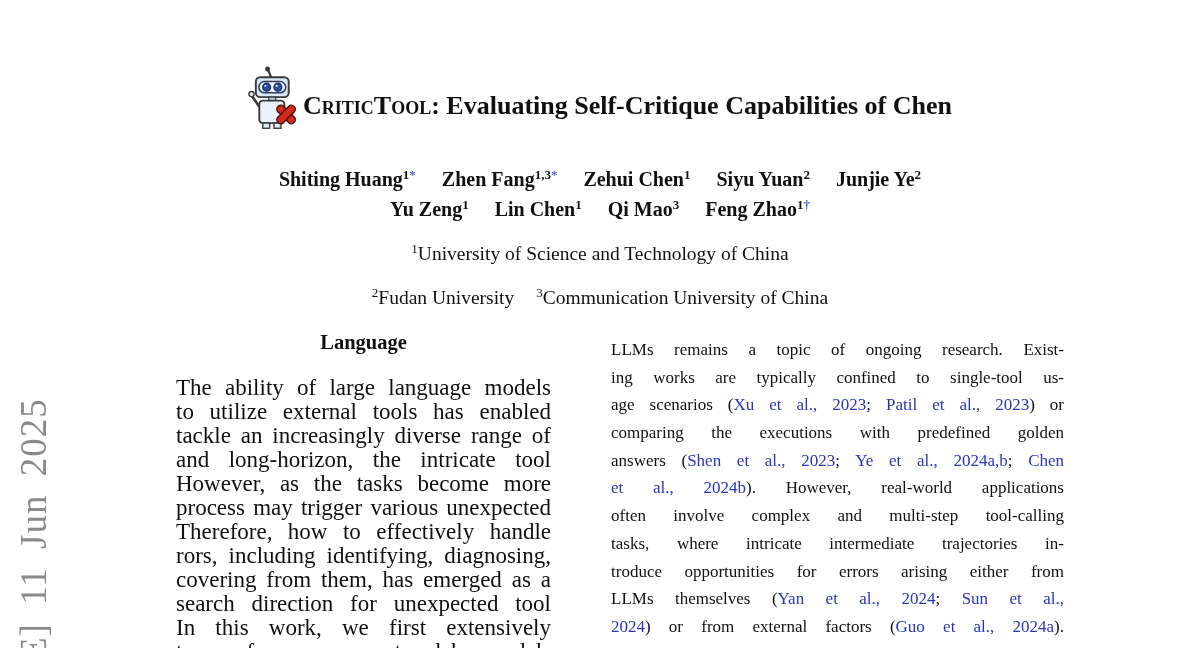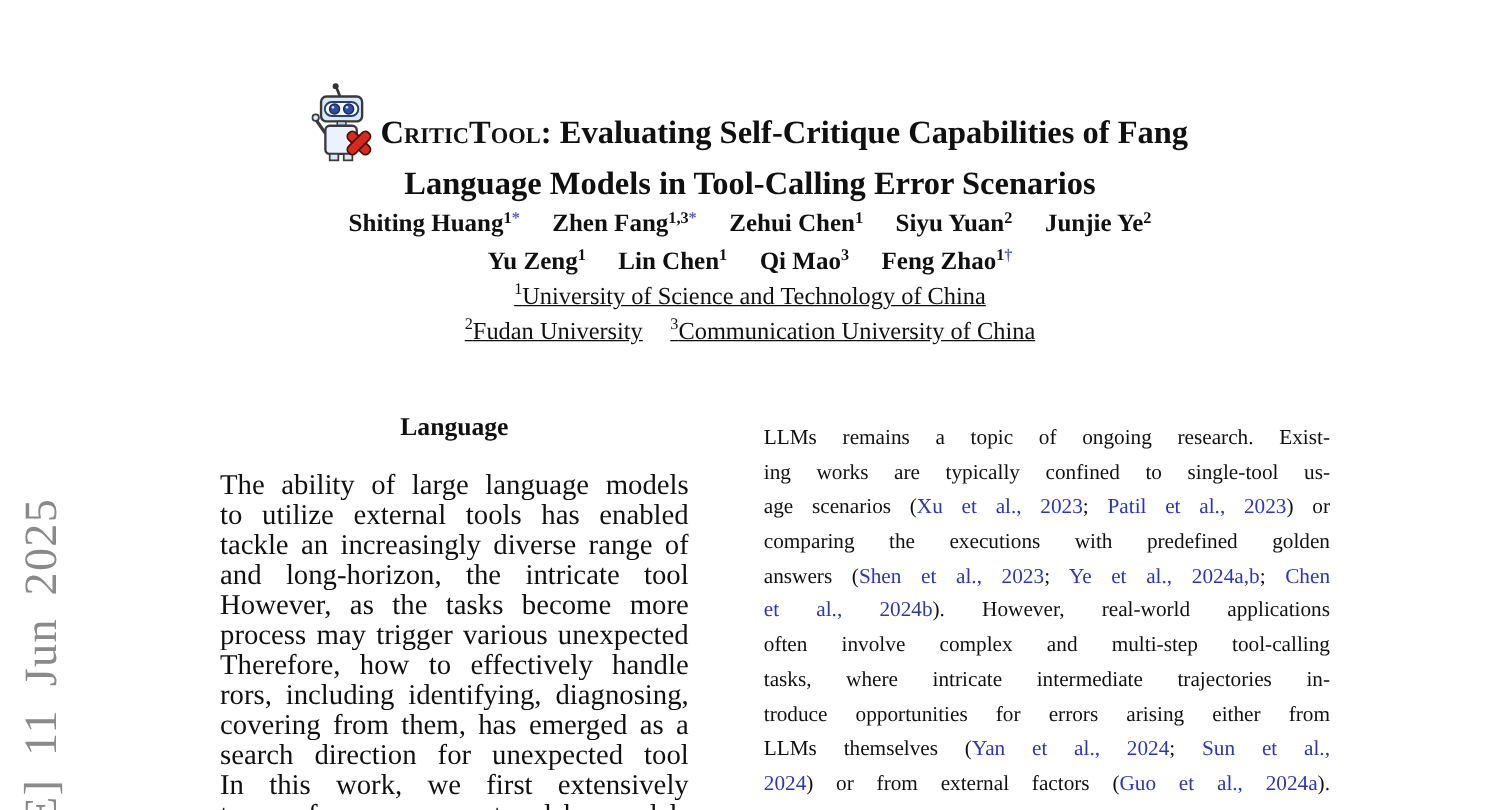--- a/index.html
+++ b/index.html
@@ -53,21 +53,21 @@
   .authors-block {
     position: absolute;
     top: 164px;
     left: 0;
     width: 100%;
     text-align: center;
   }
   .author-row { font-weight: bold; font-size: 20px; line-height: 30px; }
   .author { margin: 0 13px; white-space: nowrap; }
   sup.au-sup { font-size: 13px; position: relative; top: 1px; vertical-align: super; line-height: 0; font-weight: bold; }
-  .affil-row { font-size: 19.5px; line-height: 28px; margin-top: 0px; text-decoration: underline; }
+  .affil-row { font-size: 19.5px; line-height: 28px; margin-top: 16px; }
   .affil { margin: 0 11px; white-space: nowrap; }
   sup.af-sup { font-size: 13px; vertical-align: super; line-height: 0; }
 
   
   .col { position: absolute; overflow: hidden; }
   .col-left {
     left: 176px; top: 331px; width: 375px; height: 317px;
   }
   .abstract-heading {
     text-align: center;
@@ -128,23 +128,22 @@
           <rect x="13" y="40" width="29" height="26" rx="4" fill="#eaf3fc" stroke="#3a3a3a" stroke-width="2.2"></rect>
 
           <rect x="17" y="66" width="8" height="6" fill="#d8e9f9" stroke="#3a3a3a" stroke-width="1.6"></rect>
           <rect x="30" y="66" width="8" height="6" fill="#d8e9f9" stroke="#3a3a3a" stroke-width="1.6"></rect>
 
           <g transform="translate(44,56)">
             <rect x="-13" y="-4.5" width="26" height="9" rx="4" transform="rotate(45)" fill="#d42b1f" stroke="#4d0b06" stroke-width="1.6"></rect>
             <rect x="-13" y="-4.5" width="26" height="9" rx="4" transform="rotate(-45)" fill="#d42b1f" stroke="#4d0b06" stroke-width="1.6"></rect>
           </g>
         </svg>
-      </span><span class="brand">CriticTool:</span><span> Evaluating Self-Critique Capabilities of Fang</span>
+      </span><span class="brand">CriticTool:</span><span> Evaluating Self-Critique Capabilities of Chen</span>
     </div>
-    <div>Language Models in Tool-Calling Error Scenarios</div>
   </div>
 
   <div class="authors-block">
     <div class="author-row" id="authors-row1"><span class="author">Shiting Huang<sup class="au-sup">1<span style="color: rgb(90, 95, 214);">*</span></sup></span><span class="author">Zhen Fang<sup class="au-sup">1,3<span style="color: rgb(90, 95, 214);">*</span></sup></span><span class="author">Zehui Chen<sup class="au-sup">1</sup></span><span class="author">Siyu Yuan<sup class="au-sup">2</sup></span><span class="author">Junjie Ye<sup class="au-sup">2</sup></span></div>
     <div class="author-row" id="authors-row2"><span class="author">Yu Zeng<sup class="au-sup">1</sup></span><span class="author">Lin Chen<sup class="au-sup">1</sup></span><span class="author">Qi Mao<sup class="au-sup">3</sup></span><span class="author">Feng Zhao<sup class="au-sup">1<span style="color: rgb(90, 95, 214);">†</span></sup></span></div>
     <div class="affil-row" id="affil-row1"><span class="affil"><sup class="af-sup">1</sup>University of Science and Technology of China</span></div>
     <div class="affil-row" id="affil-row2"><span class="affil"><sup class="af-sup">2</sup>Fudan University</span><span class="affil"><sup class="af-sup">3</sup>Communication University of China</span></div>
   </div>
 
   <div class="col col-left">

